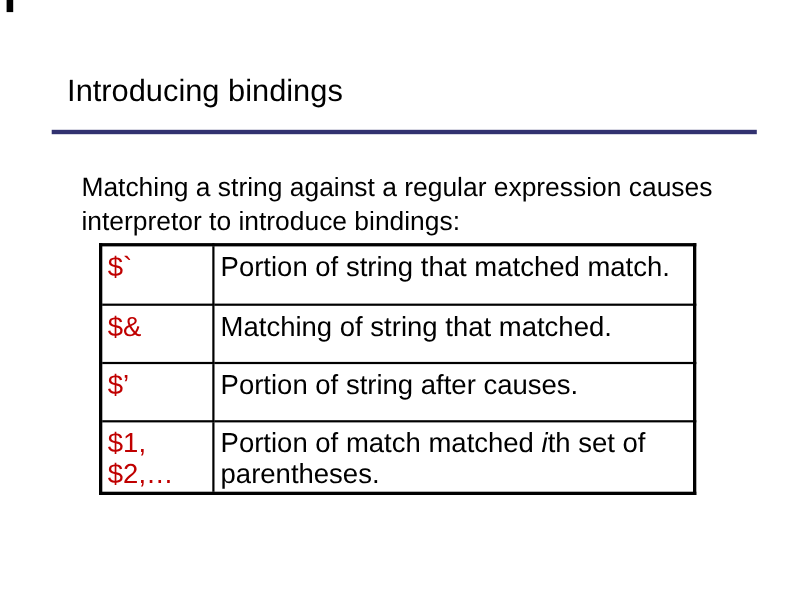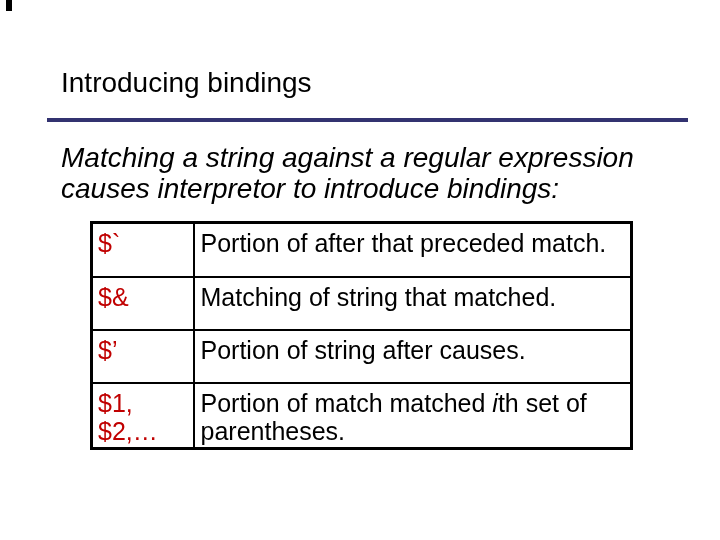--- a/index.html
+++ b/index.html
@@ -41,25 +41,24 @@
     top: 118px;
     width: 641px;
     height: 4px;
     background: #323270;
   }
   .slide-body {
     position: absolute;
     left: 57px;
     top: 138px;
     width: 600px;
-    margin: 4px;
-    font-size: 28px;
+    margin: 17px;
+    font-size: 24px;
     line-height: 31px;
     color: #000000;
-    font-style: italic;
   }
   table.bindings {
     position: absolute;
     left: 90px;
     top: 221px;
     width: 540px;
     border-collapse: collapse;
     table-layout: fixed;
     border: 3px solid #000000;
   }
@@ -97,21 +96,21 @@
   <p class="slide-body">Matching a string against a regular expression causes interpretor to introduce bindings:</p>
 
   <table class="bindings">
     <colgroup>
       <col class="c1">
       <col class="c2">
     </colgroup>
     <tbody>
         <tr>
           <td class="sym">$`</td>
-          <td class="desc"><span>Portion of after that preceded match.</span></td>
+          <td class="desc"><span>Portion of string that matched match.</span></td>
         </tr>
         <tr>
           <td class="sym">$&amp;</td>
           <td class="desc"><span>Matching of string that matched.</span></td>
         </tr>
         <tr>
           <td class="sym">$’</td>
           <td class="desc"><span>Portion of string after causes.</span></td>
         </tr>
         <tr>

